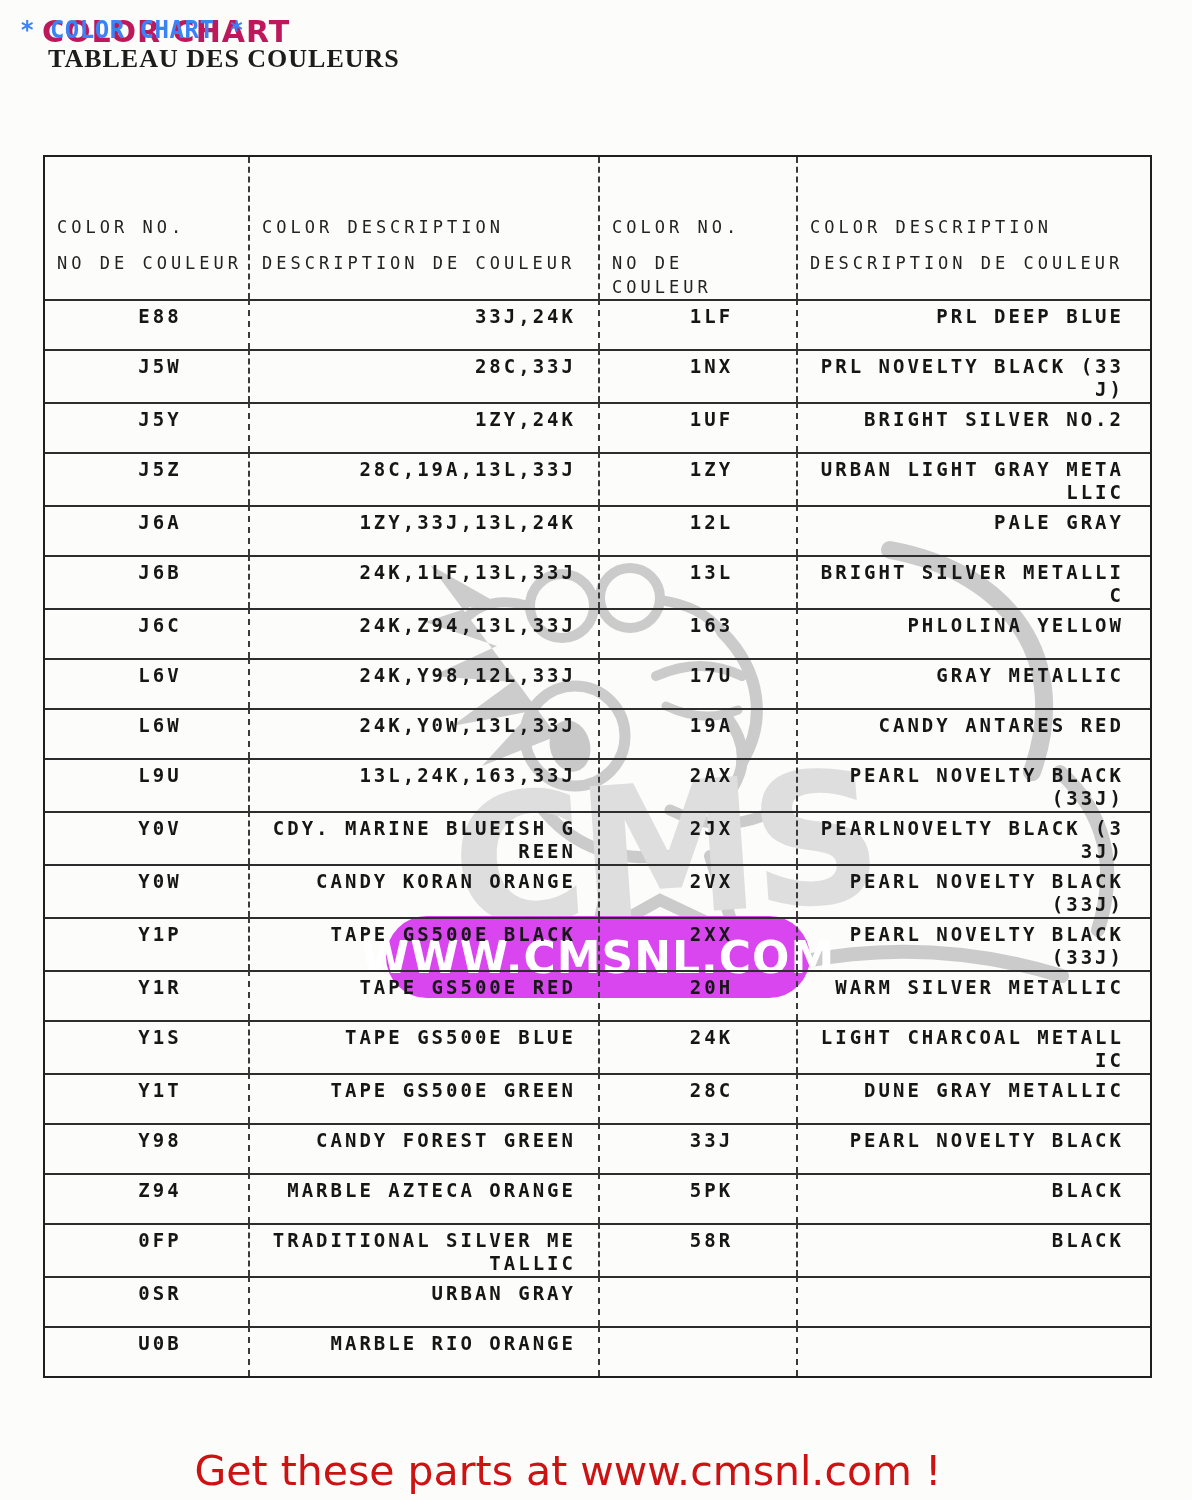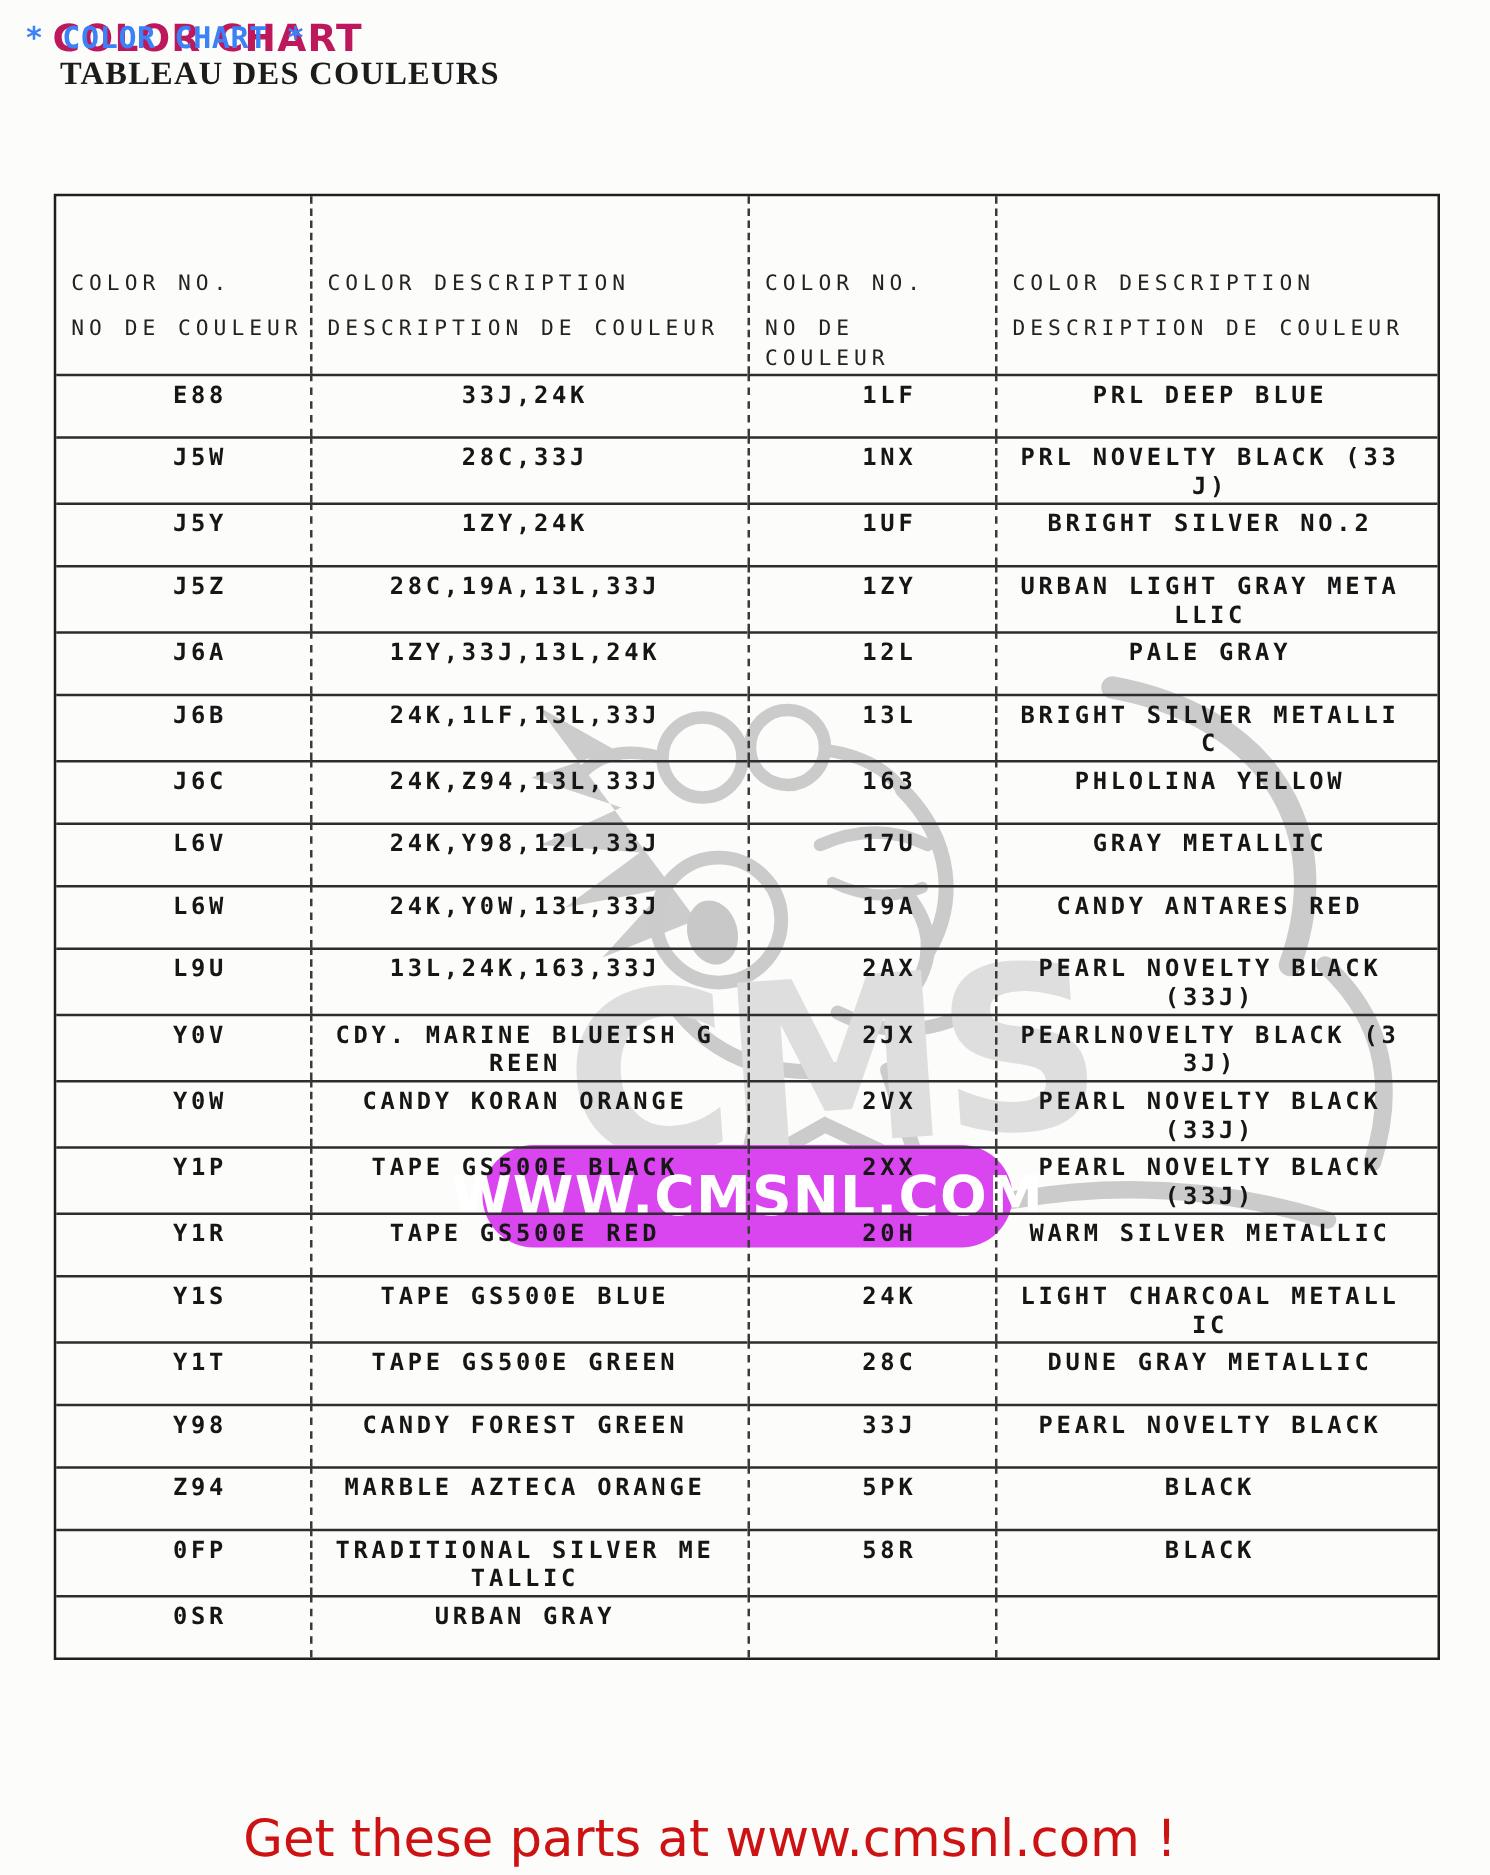--- a/index.html
+++ b/index.html
@@ -57,21 +57,21 @@
   thead th:first-child{border-left:none;}
   thead .l2{margin-top:12px;}
   tbody td{
     height:50px;border-top:2px solid #2d2d2d;border-left:2px dashed #3a3a3a;
     font-weight:bold;font-size:19px;letter-spacing:3px;color:#161616;
     line-height:23px;padding-top:4px;
   }
   tbody td:first-child{border-left:none;}
   td.code{text-align:center;padding-left:28px;}
   td.desc{text-align:left;padding-left:14px;}
-  td.desc .wrap{display:inline-block;width:312px;word-break:break-all;text-align:center;}
+  td.desc .wrap{display:inline-block;width:312px;word-break:break-all;text-align:right;}
   
   .footer{
     position:absolute;left:0;top:1447px;width:1136px;z-index:4;
     text-align:center;font-family:"DejaVu Sans",sans-serif;
     font-size:41px;color:#cc1212;white-space:nowrap;
   }
 </style>
 </head>
 <body>
 
@@ -271,17 +271,23 @@
     <td class="desc d2"><span class="wrap">BLACK</span></td>
   </tr>
 
   <tr>
     <td class="code c1">0SR</td>
     <td class="desc d1"><span class="wrap">URBAN GRAY</span></td>
     <td class="code c2"></td>
     <td class="desc d2"><span class="wrap"></span></td>
   </tr>
 
+  <tr>
+    <td class="code c1">U0B</td>
+    <td class="desc d1"><span class="wrap">MARBLE RIO ORANGE</span></td>
+    <td class="code c2"></td>
+    <td class="desc d2"><span class="wrap"></span></td>
+  </tr>
 
 </tbody>
 </table>
 
 <div class="footer">Get these parts at www.cmsnl.com !</div>
 
 </body></html>

